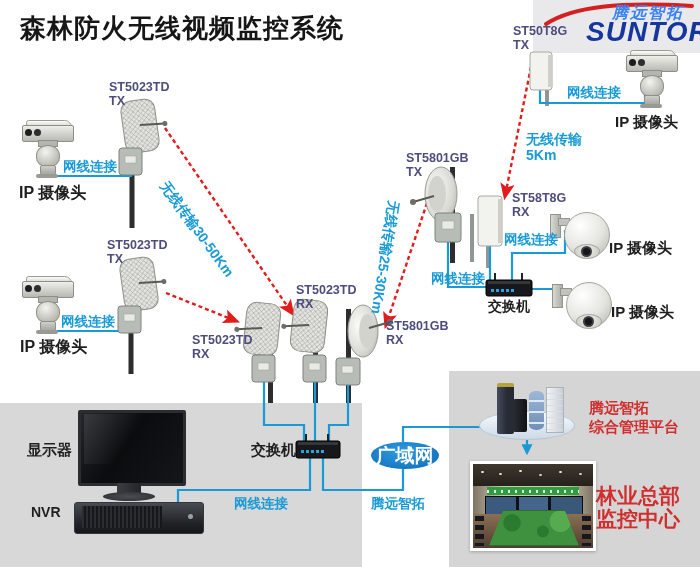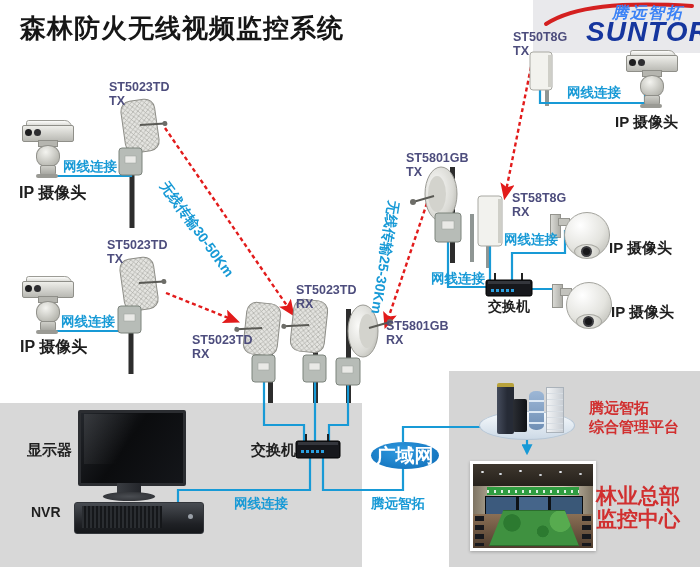--- a/index.html
+++ b/index.html
@@ -349,29 +349,33 @@
   <div class="lbl lbl-dev" style="left:512px;top:191px">
     <span>ST58T8G</span>
     <span>RX</span>
   </div>
   <div class="lbl lbl-blue" style="left:431px;top:272px">网线连接</div>
   <div class="lbl lbl-blue" style="left:504px;top:233px">网线连接</div>
   <div class="lbl lbl-black-sm" style="left:488px;top:299px">交换机</div>
   <div class="lbl lbl-black-md" style="left:609px;top:240px">IP 摄像头</div>
   <div class="lbl lbl-black-md" style="left:611px;top:304px">IP 摄像头</div>
 
-  <div class="lbl lbl-dev" style="left:513px;top:30px">
+  <div class="lbl lbl-dev" style="left:513px;top:24px">
     <span>ST50T8G</span>
     <span>TX</span>
   </div>
   <div class="lbl lbl-blue" style="left:567px;top:86px">网线连接</div>
   <div class="lbl lbl-black-md" style="left:615px;top:114px">IP 摄像头</div>
 
   <div class="lbl lbl-blue-lg rot" style="left:170px;top:178px;transform:rotate(54deg)">无线传输30-50Km</div>
   <div class="lbl lbl-blue-lg rot" style="left:402px;top:202px;transform:rotate(99deg)">无线传输25-30Km</div>
+  <div class="lbl lbl-blue-lg" style="left:526px;top:131px">
+    <span style="display:block">无线传输</span>
+    <span style="display:block">5Km</span>
+  </div>
 
   <div class="lbl lbl-black-md" style="left:27px;top:442px">显示器</div>
   <div class="lbl lbl-black" style="left:31px;top:505px;font-size:14px">NVR</div>
   <div class="lbl lbl-black-md" style="left:251px;top:442px">交换机</div>
   <div class="lbl lbl-blue" style="left:234px;top:497px">网线连接</div>
   <div class="lbl lbl-blue" style="left:371px;top:497px">腾远智拓</div>
   <div class="lbl lbl-red" style="left:589px;top:400px;font-size:15px">腾远智拓</div>
   <div class="lbl lbl-red" style="left:589px;top:419px;font-size:15px">综合管理平台</div>
   <div class="lbl lbl-red" style="left:596px;top:507px;font-size:21px">监控中心</div>
   <div class="lbl lbl-red" style="left:596px;top:484px;font-size:21px">林业总部</div>

